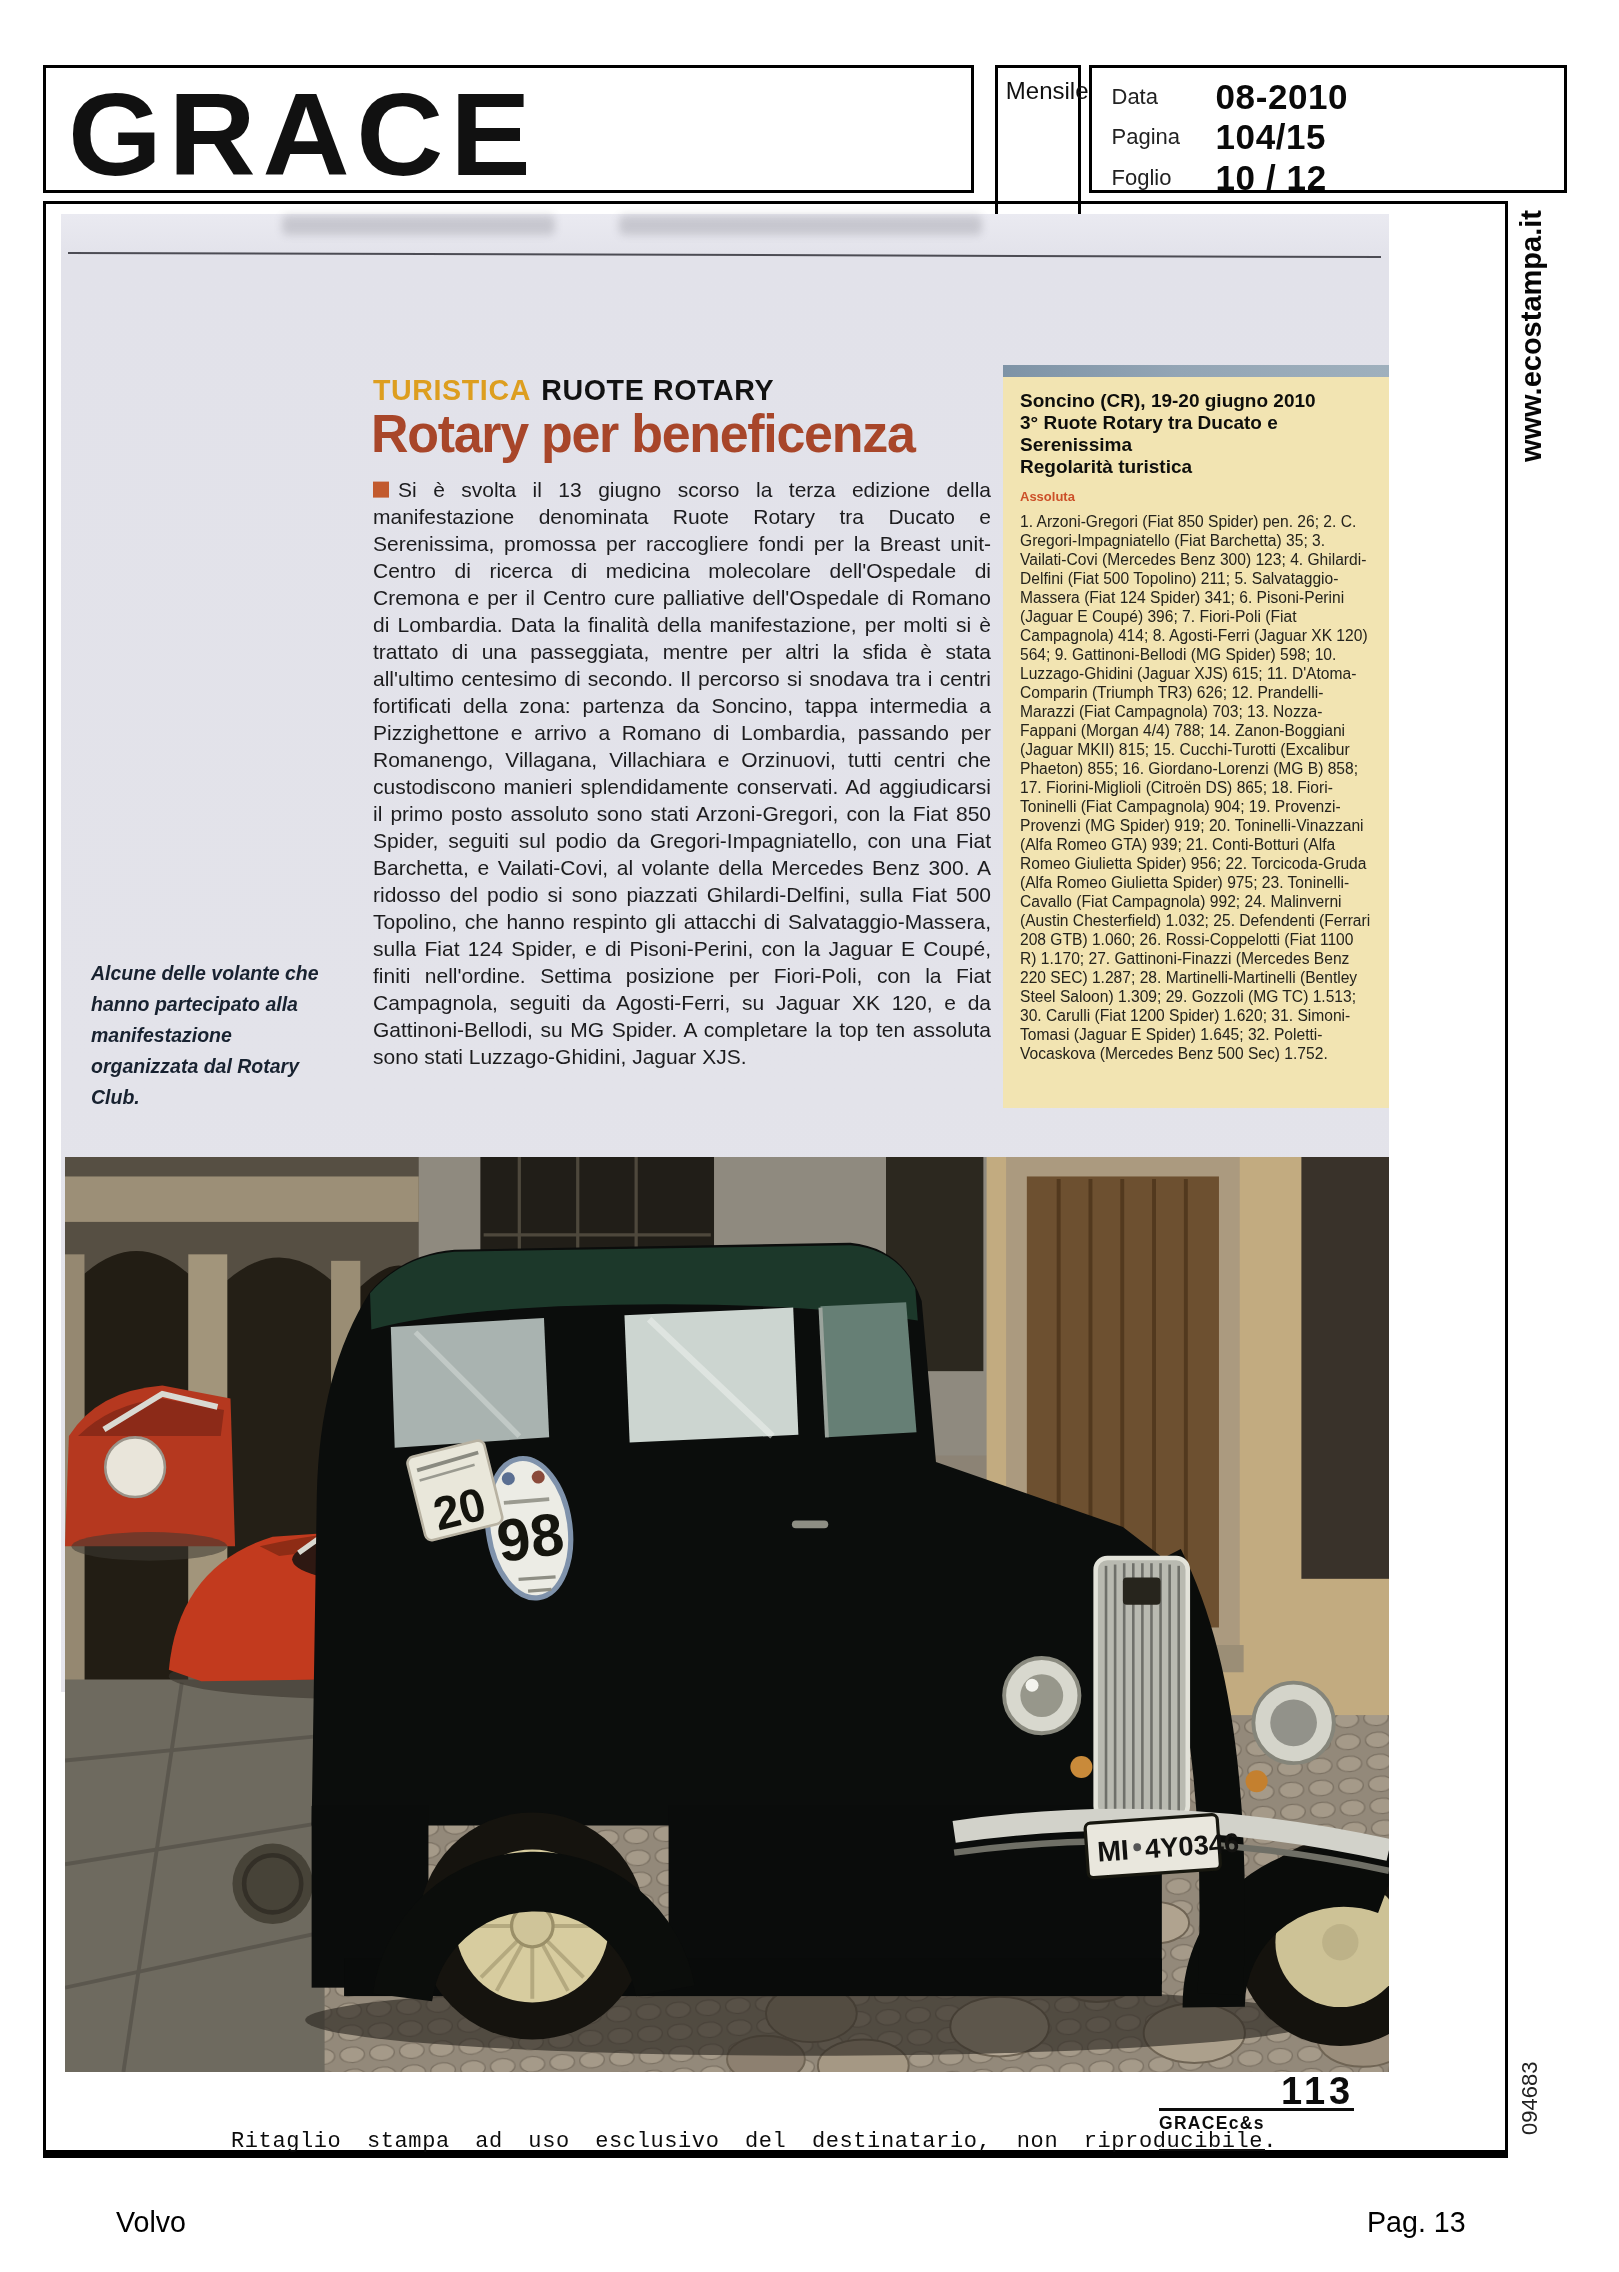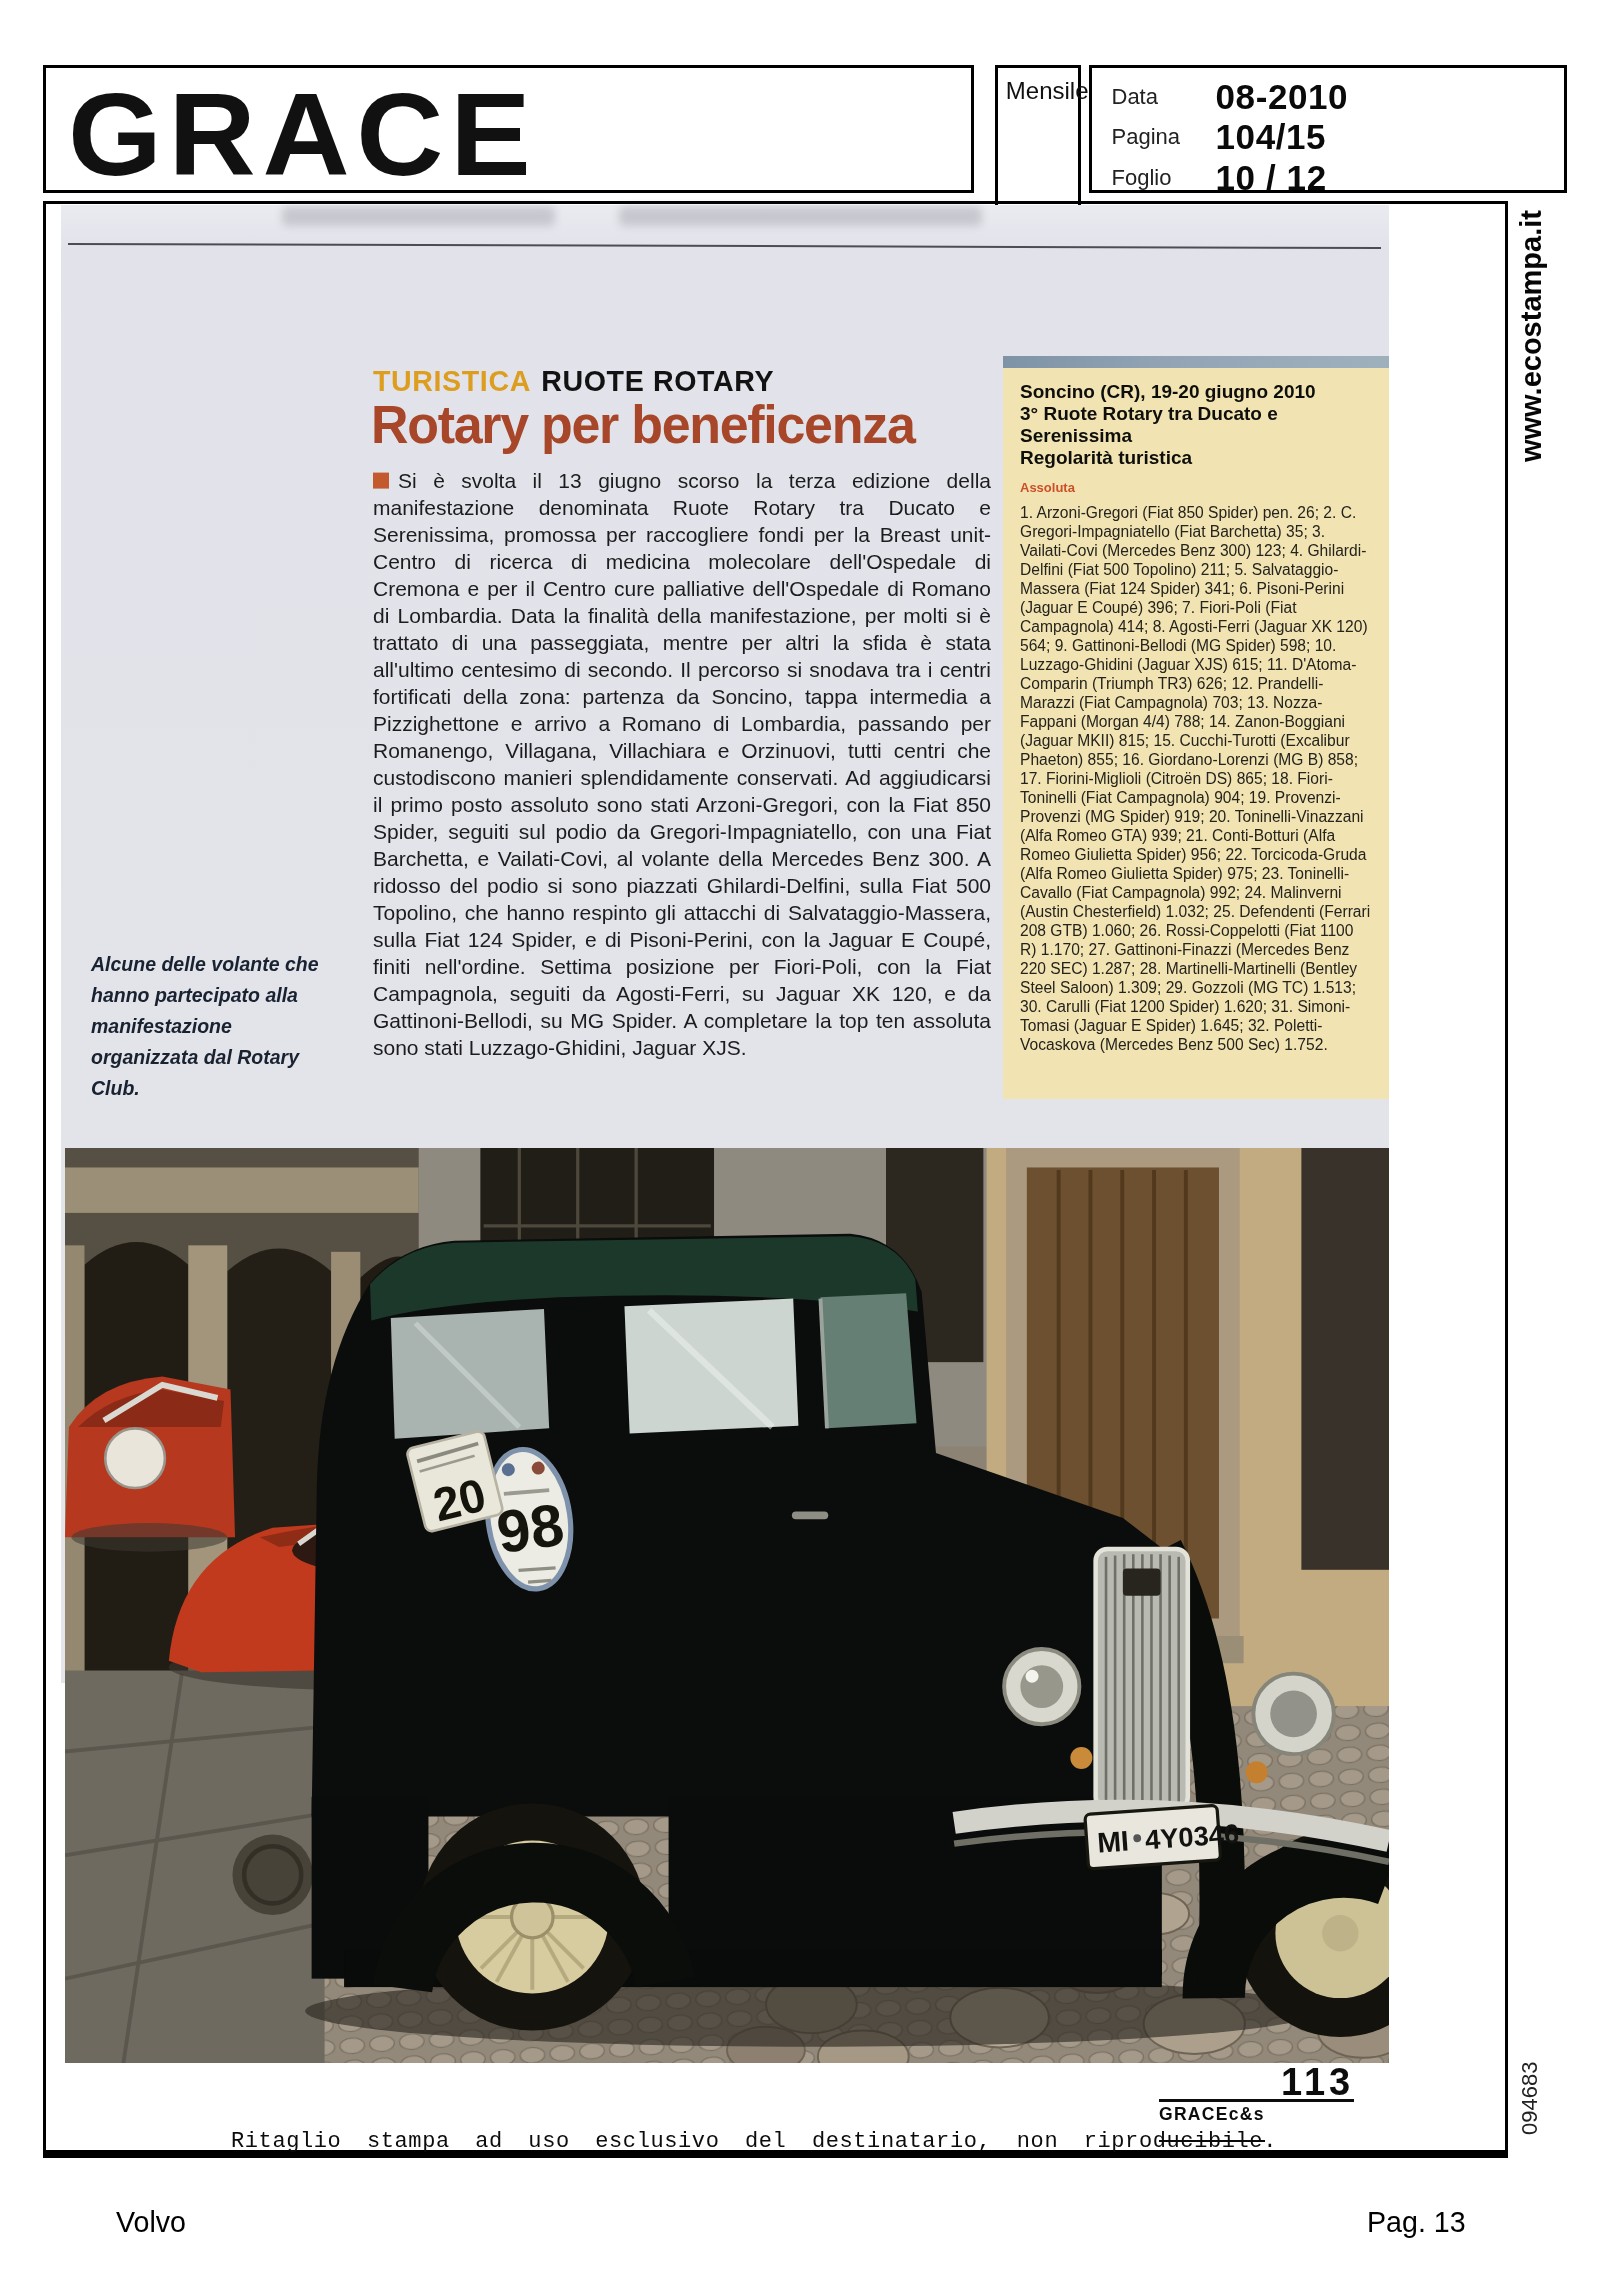--- a/index.html
+++ b/index.html
@@ -81,21 +81,21 @@
       <span class="meta-value">104/15</span>
     </div>
     <div class="meta-row" style="top:90px;">
       <span class="meta-label">Foglio</span>
       <span class="meta-value">10 / 12</span>
     </div>
   </div>
 
   <div class="abs frame" style="left:43px;top:201px;width:1465px;height:1957px;"></div>
 
-  <div class="abs scan" style="left:61px;top:205px;width:1328px;height:1478px;">
+  <div class="abs scan" style="left:61px;top:214px;width:1328px;height:1478px;">
 
     <div class="abs ghost" style="left:221px;top:1.3px;width:273px;height:19.5px;"></div>
     <div class="abs ghost" style="left:558px;top:1.3px;width:363px;height:19.5px;"></div>
 
     <div class="abs scan-rule" style="left:6.5px;top:40px;width:1313px;height:1.9px;"></div>
 
     <div class="abs kicker" style="left:312px;top:160px;">
       <span class="hl">TURISTICA</span><span class="rest">RUOTE ROTARY</span>
     </div>
 

